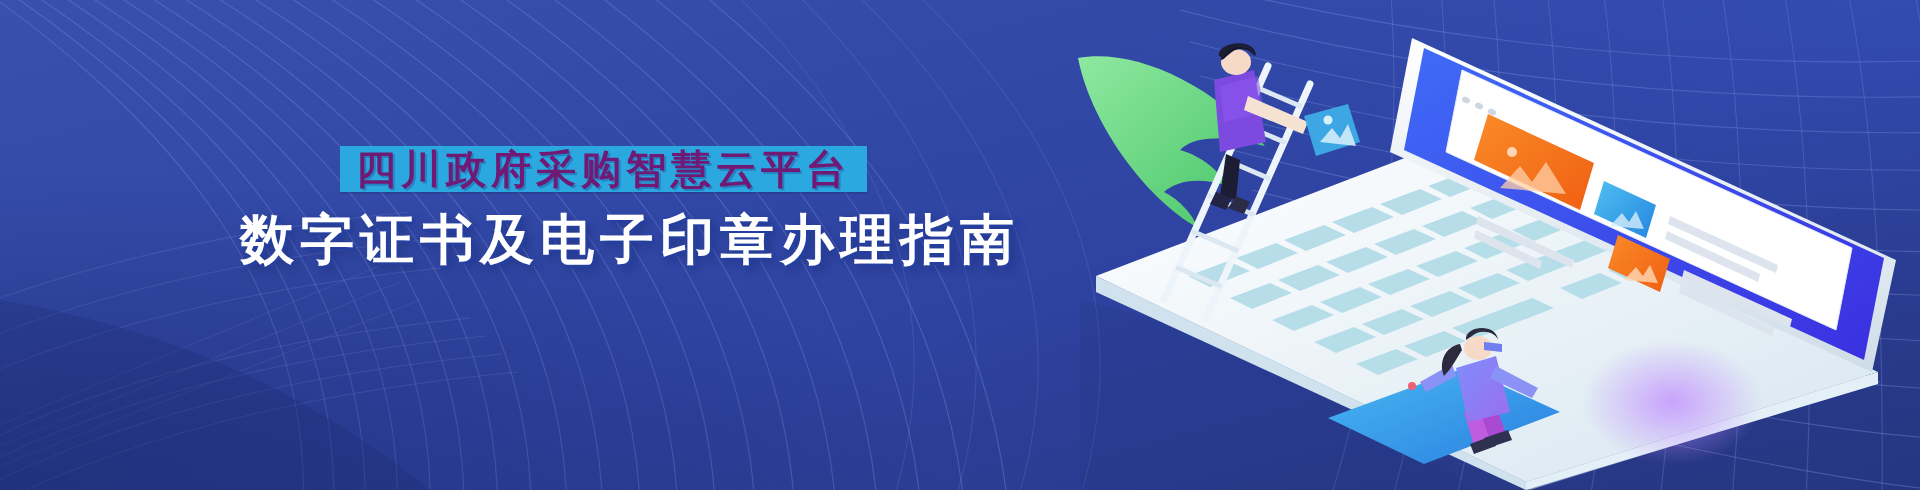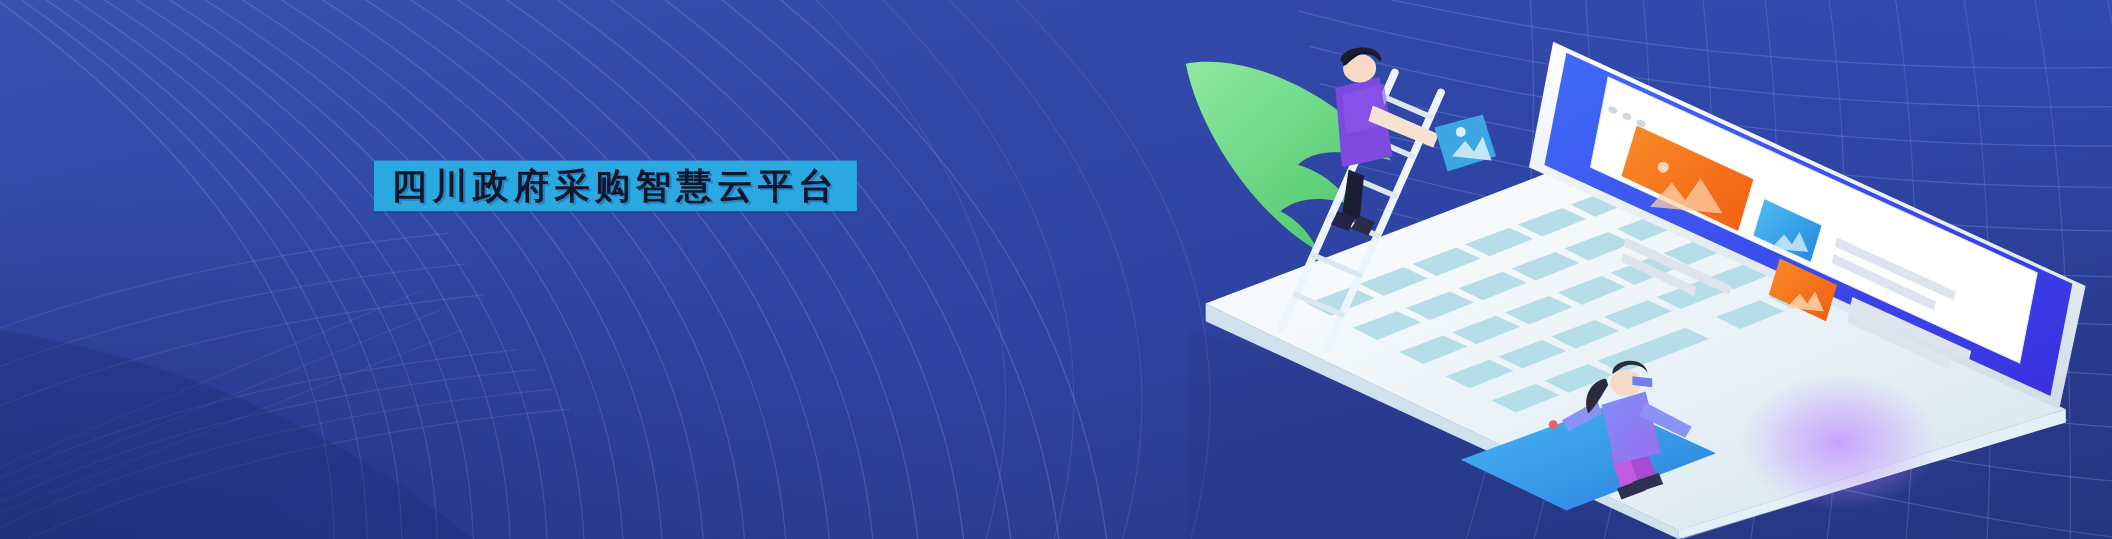--- a/index.html
+++ b/index.html
@@ -24,21 +24,21 @@
   
   #content{position:absolute;left:0;top:0;width:1000px;height:490px;}
   .badge{
     position:absolute;left:340px;top:146px;
     height:46px;padding:0 16px;
     display:flex;align-items:center;
     background:#2ca8e0;
     box-shadow:0 2px 0 rgba(10,20,70,.18);
   }
   .badge-text{
-    color:#0f172a;font-size:32px;font-weight:700;letter-spacing:5px;
+    color:#701a75;font-size:40px;font-weight:700;letter-spacing:5px;
     white-space:nowrap;line-height:1;
     text-shadow:2px 2px 0 rgba(26,60,140,.35);
   }
   .headline{
     position:absolute;left:240px;top:208px;
     color:#ffffff;font-size:54px;font-weight:700;letter-spacing:6px;
     white-space:nowrap;line-height:1.15;
     text-shadow:3px 3px 0 rgba(36,63,160,.85), 5px 5px 10px rgba(15,25,80,.35);
   }
   
@@ -143,20 +143,21 @@
       <path d="M0,300 C 180,330 320,400 430,490 L0,490 Z" fill="#223079" fill-opacity=".30"></path>
       <path d="M1080,300 C 1260,340 1400,420 1470,490 L1080,490 Z" fill="#223079" fill-opacity=".18"></path>
     </g>
   </svg>
   <div class="bg-vignette"></div>
 
   <div id="content">
     <div class="badge">
       <span class="badge-text">四川政府采购智慧云平台</span>
     </div>
+    <div class="headline">数字证书及电子印章办理指南</div>
   </div>
 
   <div id="illo">
     <svg width="860" height="490" viewBox="0 0 860 490" aria-hidden="true">
       <defs>
         <linearGradient id="leafA" x1="0" y1="0" x2="1" y2="1">
           <stop offset="0%" stop-color="#8fe8a0"></stop>
             <stop offset="100%" stop-color="#46c467"></stop>
         </linearGradient>
         <linearGradient id="leafB" x1="0" y1="0" x2="1" y2="1">

